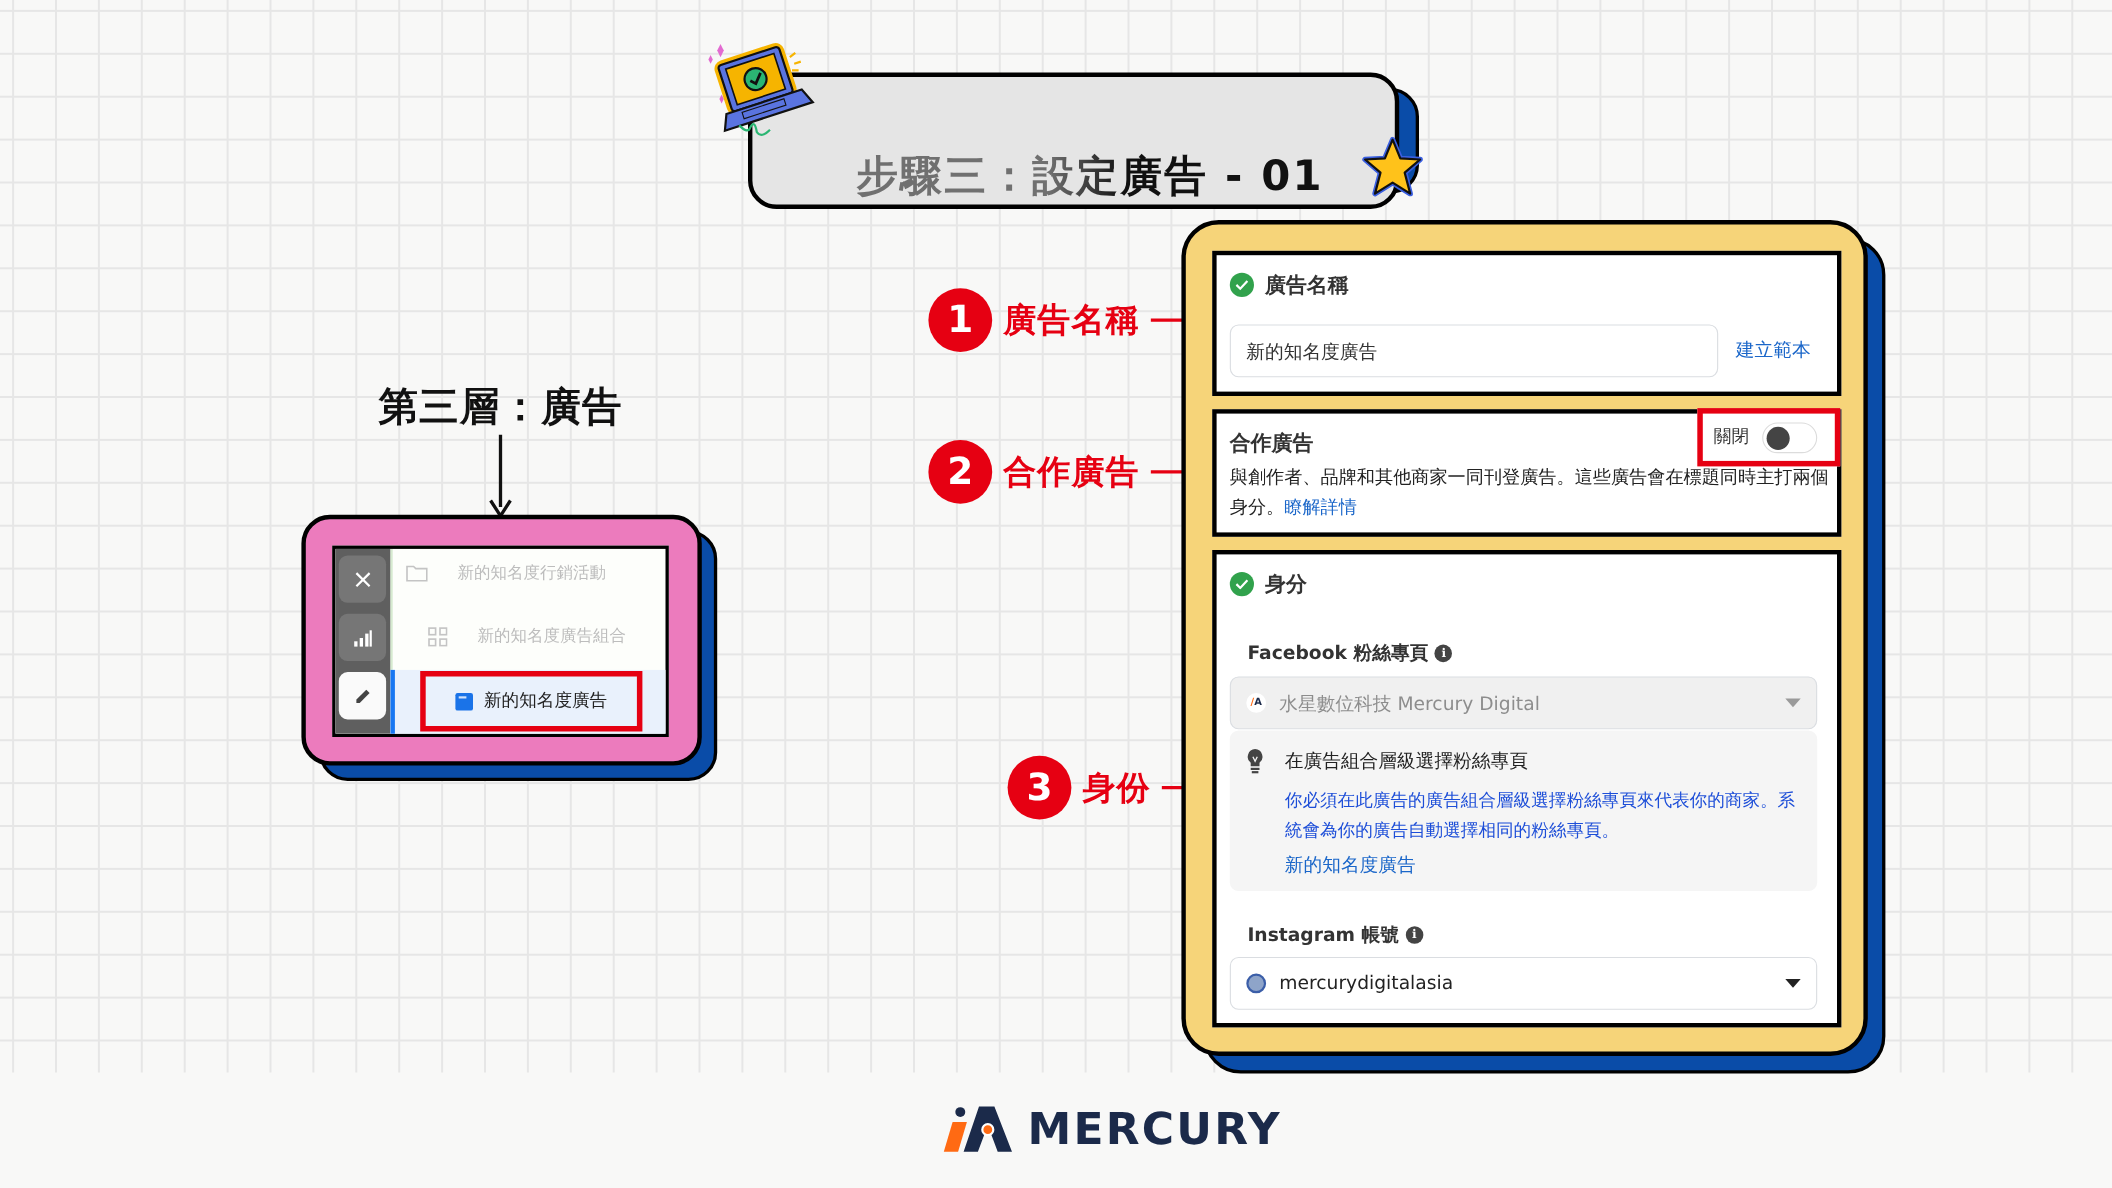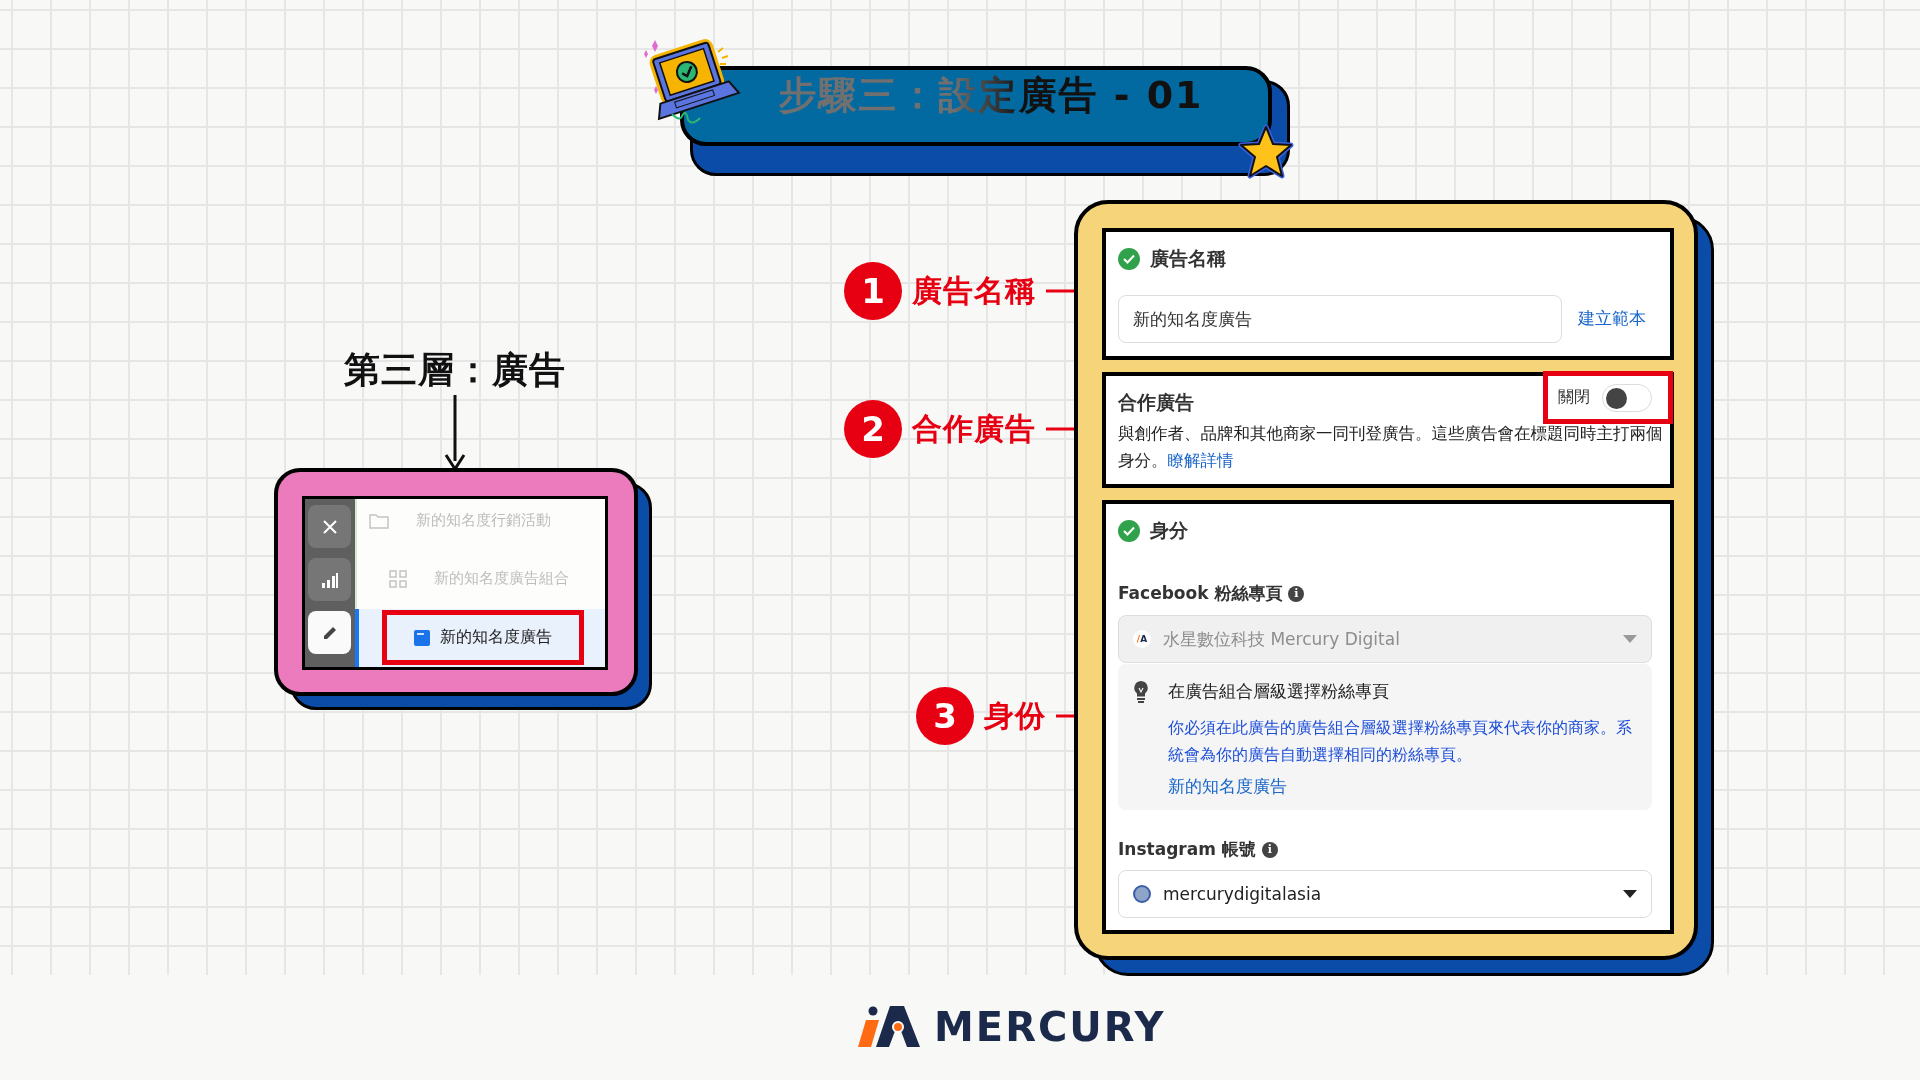--- a/index.html
+++ b/index.html
@@ -19,23 +19,23 @@
     background-size: 39px 39px;
     background-position: 11px 9px;
   }
 
   
   .title-shadow {
     position: absolute; left: 690px; top: 80px; width: 600px; height: 96px;
     background: #0a4ca8; border: 3px solid #000; border-radius: 26px;
   }
   .title-box {
-    position: absolute; left: 680px; top: 66px; width: 592px; height: 80px;
-    background: #0369a1; border: 4px solid #000; border-radius: 26px;
-    display: flex; align-items: flex-start; justify-content: center;
+    position: absolute; left: 680px; top: 66px; width: 592px; height: 124px;
+    background: #e5e5e5; border: 4px solid #000; border-radius: 26px;
+    display: flex; align-items: flex-end; justify-content: center;
   }
   .title-text {
     font-size: 38px; font-weight: bold; letter-spacing: 2px;
     background: linear-gradient(to right, #707070 0%, #707070 45%, #111 60%, #111 100%);
     -webkit-background-clip: text; background-clip: text; color: transparent;
     padding-left: 30px;
   }
   .laptop { position: absolute; left: 640px; top: 34px; width: 105px; height: 100px; }
   .star { position: absolute; left: 1238px; top: 124px; width: 56px; height: 56px; }
 
@@ -131,21 +131,21 @@
   .toggle-box {
     position: absolute; left: 1543px; top: 371px; width: 130px; height: 53px;
     border: 5px solid #e60012; background: #fff; display: flex; align-items: center; padding-left: 10px; gap: 12px;
   }
   .toggle-label { font-size: 16px; color: #333; }
   .toggle {
     width: 50px; height: 28px; border-radius: 14px; border: 1px solid #dcdcdc; background: #fff; position: relative; cursor: pointer;
   }
   .toggle-knob { position: absolute; left: 3px; top: 3px; width: 21px; height: 21px; border-radius: 50%; background: #444; }
 
-  .field-label { position: absolute; left: 12px; font-size: 17px; font-weight: bold; color: #333; display: flex; align-items: center; gap: 6px; }
+  .field-label { position: absolute; left: 28px; font-size: 17px; font-weight: bold; color: #333; display: flex; align-items: center; gap: 6px; }
   .info-i {
     width: 16px; height: 16px; border-radius: 50%; background: #444; color: #fff;
     font-size: 11px; font-weight: bold; display: inline-flex; align-items: center; justify-content: center; font-family: "DejaVu Serif", serif;
   }
   .select {
     position: absolute; left: 12px; width: 534px; height: 48px; border: 1px solid #dadde1; border-radius: 8px;
     display: flex; align-items: center; padding: 0 14px; gap: 12px; font-size: 17px; cursor: pointer;
   }
   .select.disabled { background: #f0f0f0; color: #8d8d8d; }
   .select .caret { margin-left: auto; width: 0; height: 0; border-left: 7px solid transparent; border-right: 7px solid transparent; border-top: 8px solid #222; }

